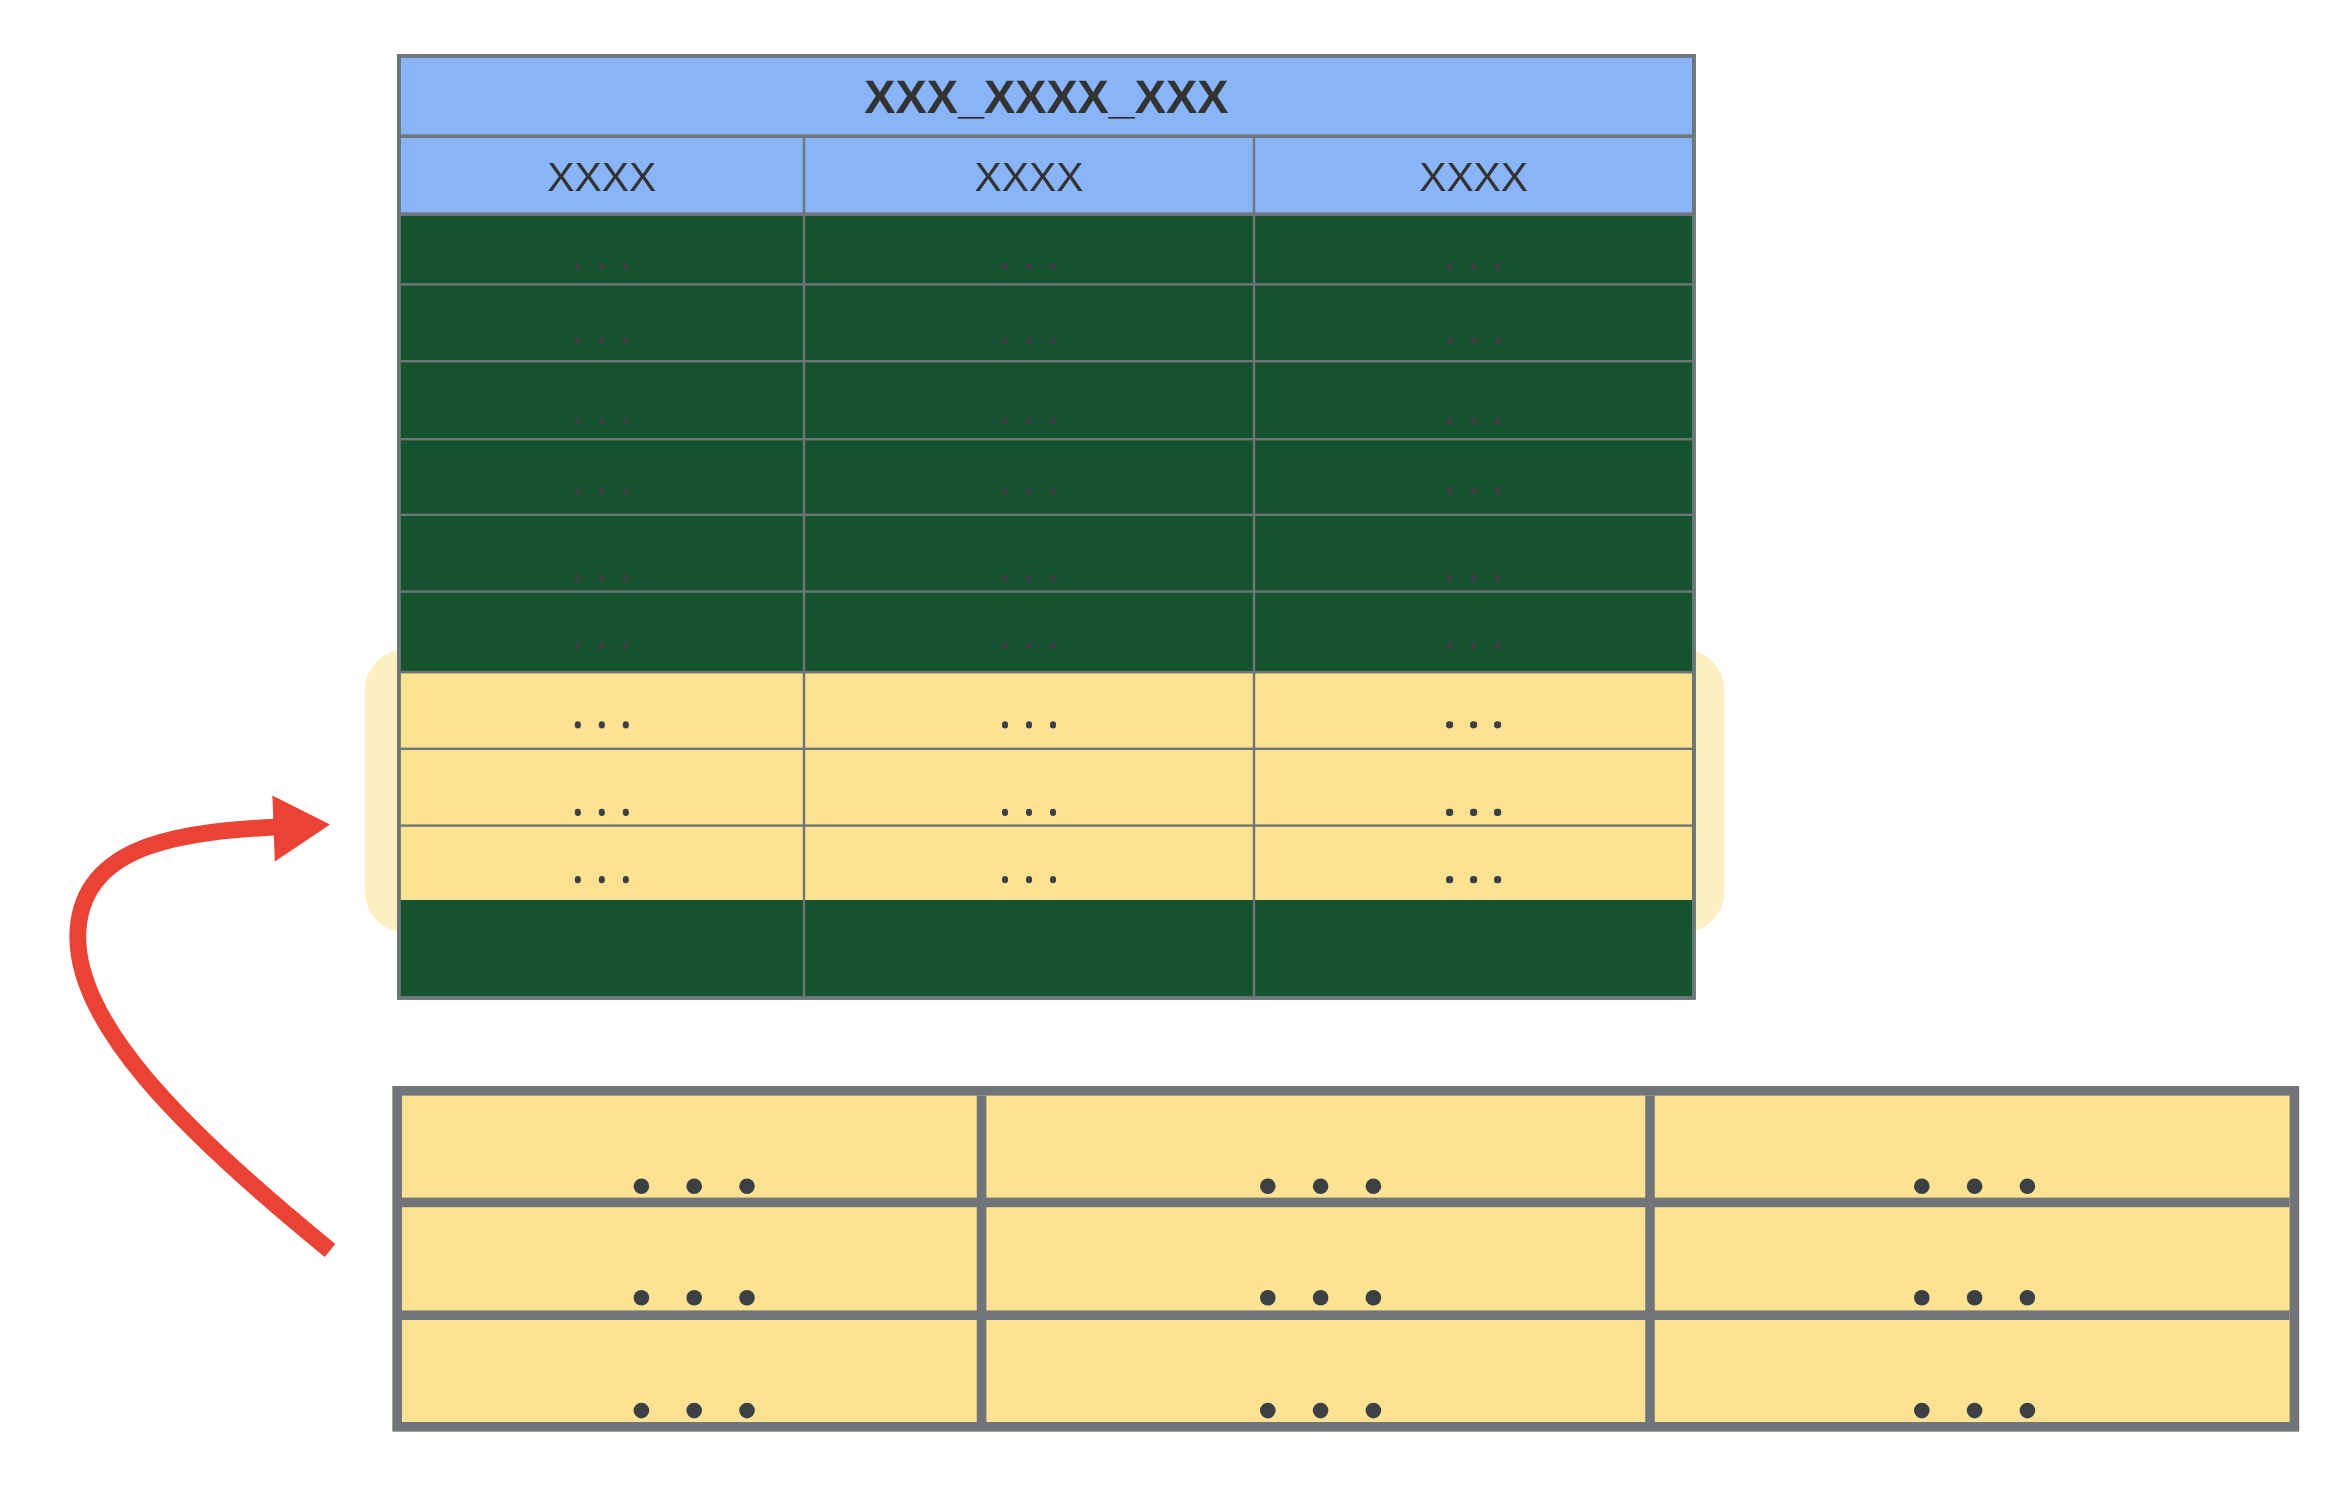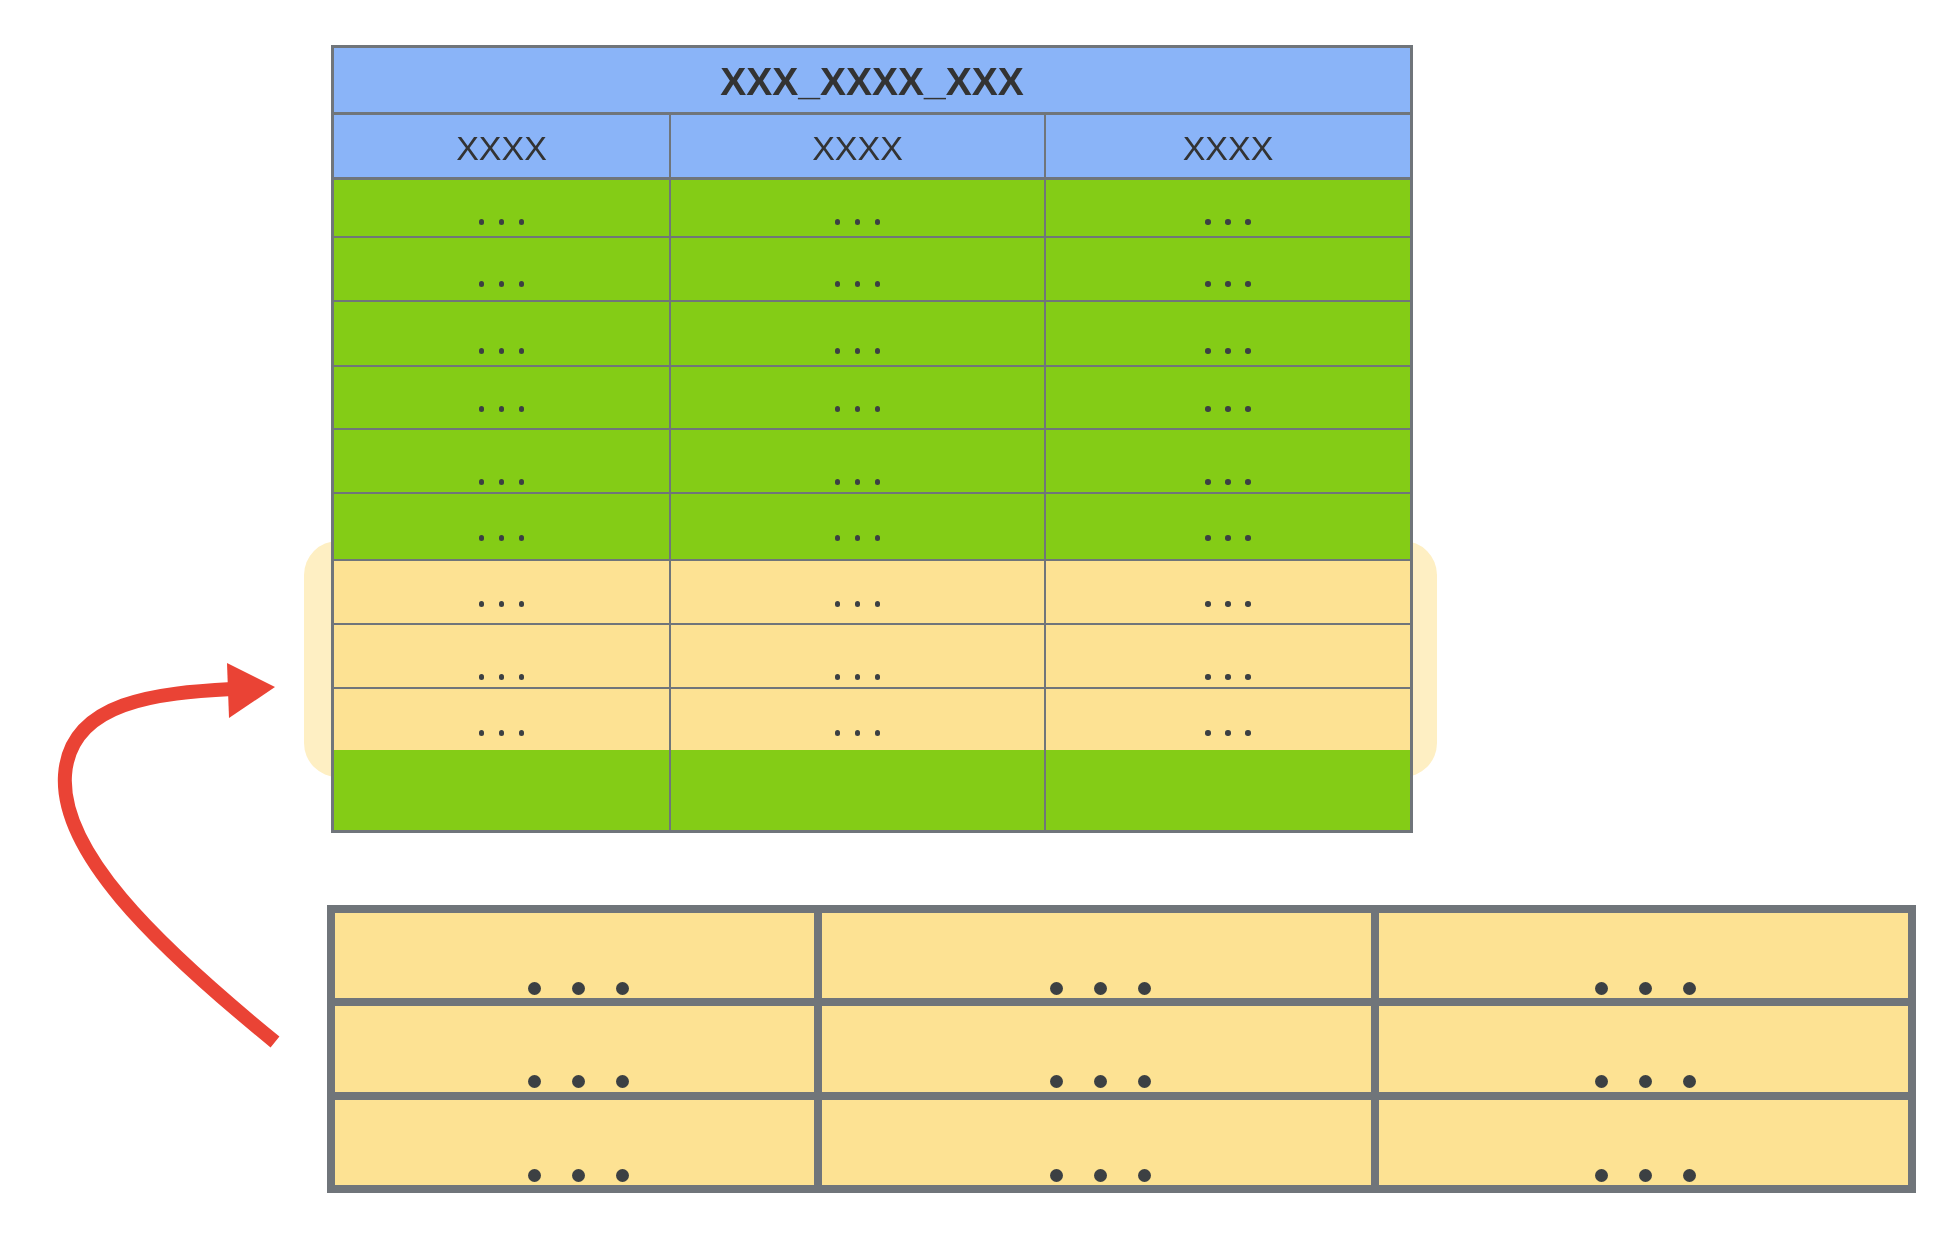--- a/index.html
+++ b/index.html
@@ -6,21 +6,21 @@
   body { width: 1944px; height: 1249px; position: relative; overflow: hidden;
          font-family: "Liberation Sans", sans-serif; color: #3c4043; }
   .abs { position: absolute; box-sizing: border-box; }
 
   
   #halo { left: 304px; top: 541px; width: 1133px; height: 236px;
           background: #feefc3; border-radius: 34px; }
 
   
   #top-table { left: 331px; top: 45px; width: 1082px; height: 788px;
-               border: 3px solid #70757a; background: #84cc16; }
+               border: 3px solid #70757a; background: #14532d; }
   .title-row { position: absolute; left: 0; top: 0; right: 0; height: 67px;
                background: #8ab4f8; border-bottom: 3px solid #70757a;
                display: flex; align-items: center; justify-content: center;
                font-weight: bold; font-size: 39px; color: #333333; padding-top: 4px; box-sizing: border-box; }
   .head-row { position: absolute; left: 0; right: 0; top: 67px; height: 62px;
               background: #8ab4f8; border-bottom: 3px solid #70757a; }
   .hcell { position: absolute; top: 0; height: 59px; display: flex; align-items: flex-end;
            justify-content: center; font-size: 34px; color: #333333; padding-bottom: 6px; box-sizing: border-box; }
   .vline { position: absolute; width: 2px; background: #70757a; }
   .hline { position: absolute; left: 0; right: 0; height: 2px; background: #70757a; }

